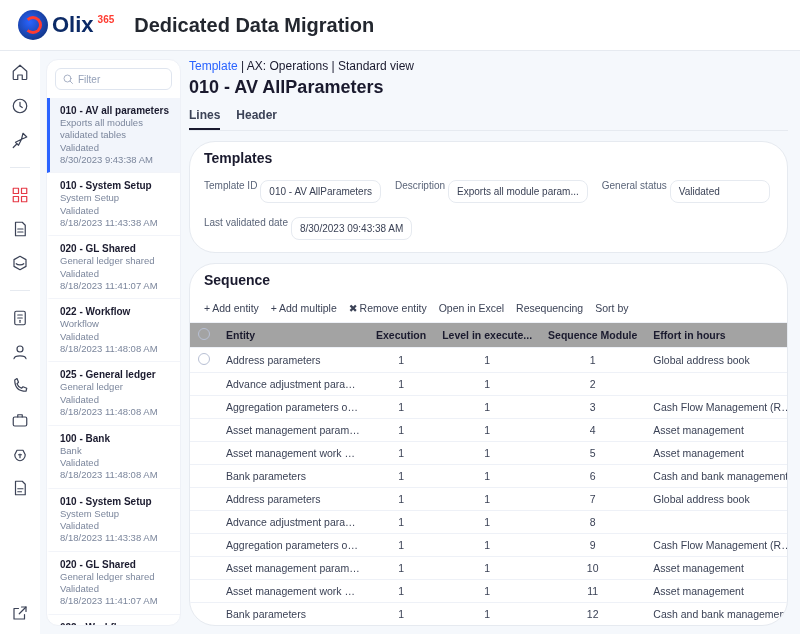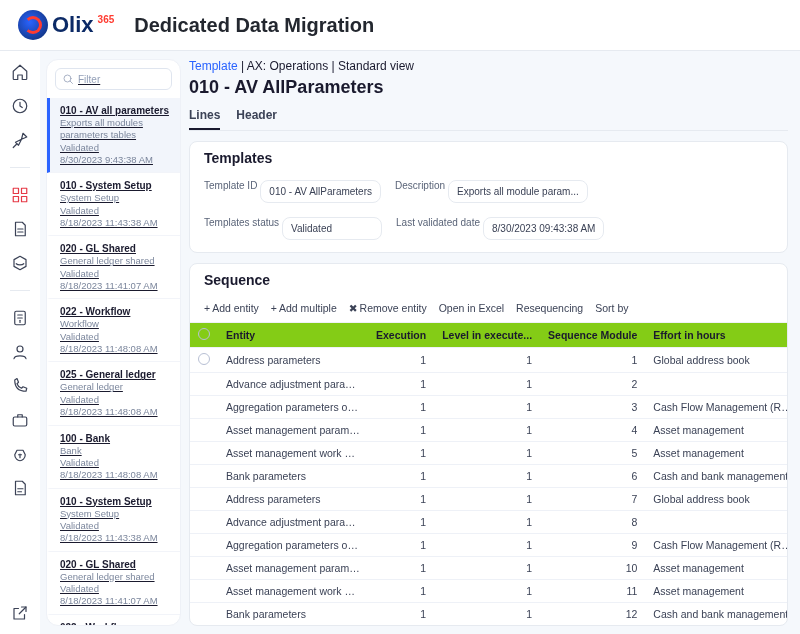--- a/index.html
+++ b/index.html
@@ -11,53 +11,53 @@
 .logo-mark::after { content:""; position:absolute; inset:6px; border-radius:50%; border:3px solid #ff3b30; border-left-color:transparent; }
 .logo-sub { font-size: 10px; color: #ff3b30; font-weight: 700; position: relative; top: -6px; }
 .app-title { font-size: 20px; font-weight: 800; color: #23272f; }
 .body { flex: 1; display: flex; background: #f5f8fc; overflow: hidden; }
 .rail { width: 40px; background: #fff; display: flex; flex-direction: column; align-items: center; padding: 10px 0; gap: 12px; }
 .rail-group { display:flex; flex-direction:column; align-items:center; gap:12px; }
 .rail .icon { width: 22px; height: 22px; display:flex; align-items:center; justify-content:center; color:#3b4256; cursor:pointer; }
 .rail .icon.active { color:#e63946; }
 .rail .sep { width: 20px; height:1px; background:#e6eaf0; margin:4px 0; }
 .rail .spacer { flex:1; }
-.sidepanel { width: 135px; background: #fff; border-radius: 12px; margin: 8px 0 8px 6px; display:flex; flex-direction:column; overflow:hidden; border:1px solid #eef1f7;text-decoration:underline; }
+.sidepanel { width: 135px; background: #fff; border-radius: 12px; margin: 8px 0 8px 6px; display:flex; flex-direction:column; overflow:hidden; border:1px solid #eef1f7; }
 .filter-box { margin:8px; padding:4px 6px; border:1px solid #dfe5ef; border-radius:6px; display:flex; align-items:center; gap:4px; color:#94a0b8; font-size:10px; }
 .list { flex:1; overflow-y:auto; }
 .list-item { padding:6px 8px 6px 10px; border-bottom:1px solid #f2f4f9; font-size:9.5px; line-height:1.3; cursor:pointer; border-left:3px solid transparent; }
 .list-item.selected { background:#f2f5fb; border-left-color:#2a63ff; }
 .li-title { font-weight:600; color:#1a1a2e; font-size:10px; }
 .li-desc { color:#7b869c; }
 .li-status { color:#7b869c; }
 .li-date { color:#7b869c; }
 .main { flex:1; padding: 8px 12px 8px 8px; overflow-y:auto; }
 .breadcrumb { font-size:12px; margin-bottom:4px; }
 .breadcrumb .bl { color:#2a63ff; }
 .page-title { font-size:18px; font-weight:700; margin-bottom:6px; }
 .tabs { display:flex; gap:16px; border-bottom:1px solid #e6eaf0; font-size:12px; font-weight:600; }
 .tab { padding:4px 0 6px; color:#3b4256; cursor:pointer; }
 .tab.active { border-bottom:2px solid #1a1a2e; }
-.card { background:#fff; border:1px solid #e6eaf0; border-radius:8px; margin-top:10px; overflow:hidden; }
+.card { background:#fff; border:1px solid #e6eaf0; border-radius:26px; margin-top:10px; overflow:hidden; }
 .card-head { padding:8px 14px; font-weight:700; font-size:14px; }
 .tpl-fields { display:flex; gap:14px; padding:6px 14px 12px; flex-wrap:wrap; }
 .field { display:flex; flex-direction:row; gap:3px; min-width:100px; }
 .field-label { font-size:10px; color:#5a6478; }
 .field-val { border:1px solid #e6eaf0; border-radius:8px; padding:5px 8px; font-size:10px; color:#3b4256; min-width:100px; background:#fff; white-space:nowrap; overflow:hidden; text-overflow:ellipsis; }
 .toolbar { display:flex; gap:12px; padding:6px 14px 8px; font-size:10.5px; color:#3b4256; flex-wrap:wrap; }
 .toolbar span { cursor:pointer; display:inline-flex; align-items:center; gap:2px; }
 table { width:100%; border-collapse:collapse; font-size:10.5px; }
 th, td { border-top:1px solid #eef1f7; padding:5px 8px; text-align:left; white-space:nowrap; overflow:hidden; text-overflow:ellipsis; }
-th { font-weight:600; color:#1a1a2e; background:#84cc16; font-size:10.5px; }
+th { font-weight:600; color:#1a1a2e; background:#a3a3a3; font-size:10.5px; }
 td { color:#3b4256; }
 th:first-child, td:first-child { width:24px; text-align:center; }
 .radio { width:12px; height:12px; border:1px solid #b8c0d4; border-radius:50%; display:inline-block; }
 .col-entity { max-width:150px; }
 .col-effort { max-width:160px; }
-.num { text-align:right; width:60px; }
+.num { text-align:center; width:60px; }
 svg { width:18px; height:18px; stroke:currentColor; fill:none; stroke-width:1.6; stroke-linecap:round; stroke-linejoin:round; }
 .list::-webkit-scrollbar { width:6px; }
 .list::-webkit-scrollbar-thumb { background:#d8deea; border-radius:3px; }
 </style>
 </head>
 <body>
 
 <div class="root">
   <div class="topbar">
     <div class="logo">
@@ -159,21 +159,21 @@
       <div class="filter-box">
         <svg viewBox="0 0 24 24" style="width:12px;height:12px">
             <circle cx="11" cy="11" r="7"></circle>
             <path d="M21 21l-5-5"></path>
           </svg>
         <span>Filter</span>
       </div>
       <div class="list" id="side-list">
           <div class="list-item selected">
             <div class="li-title">010 - AV all parameters</div>
-            <div class="li-desc">Exports all modules parameters tables</div>
+            <div class="li-desc">Exports all modules validated tables</div>
             <div class="li-status">Validated</div>
             <div class="li-date">8/30/2023 9:43:38 AM</div>
           </div>
           <div class="list-item">
             <div class="li-title">010 - System Setup</div>
             <div class="li-desc">System Setup</div>
             <div class="li-status">Validated</div>
             <div class="li-date">8/18/2023 11:43:38 AM</div>
           </div>
           <div class="list-item">
@@ -233,21 +233,21 @@
         <div class="tpl-fields">
           <div class="field">
               <span class="field-label">Template ID</span>
               <span class="field-val">010 - AV AllParameters</span>
             </div>
           <div class="field">
               <span class="field-label">Description</span>
               <span class="field-val">Exports all module param...</span>
             </div>
           <div class="field">
-              <span class="field-label">Templates status</span>
+              <span class="field-label">General status</span>
               <span class="field-val">Validated</span>
             </div>
           <div class="field">
               <span class="field-label">Last validated date</span>
               <span class="field-val">8/30/2023 09:43:38 AM</span>
             </div>
         </div>
       </div>
 
       <div class="card">

